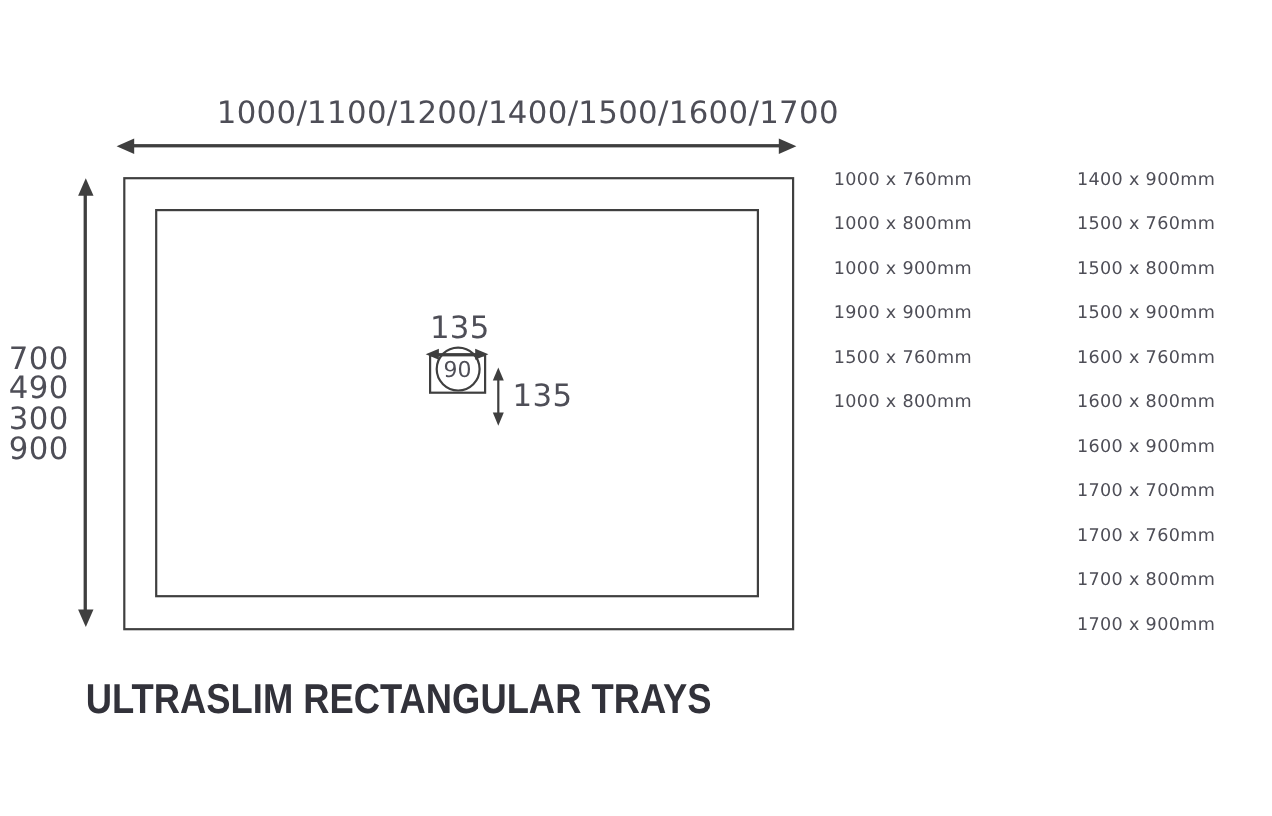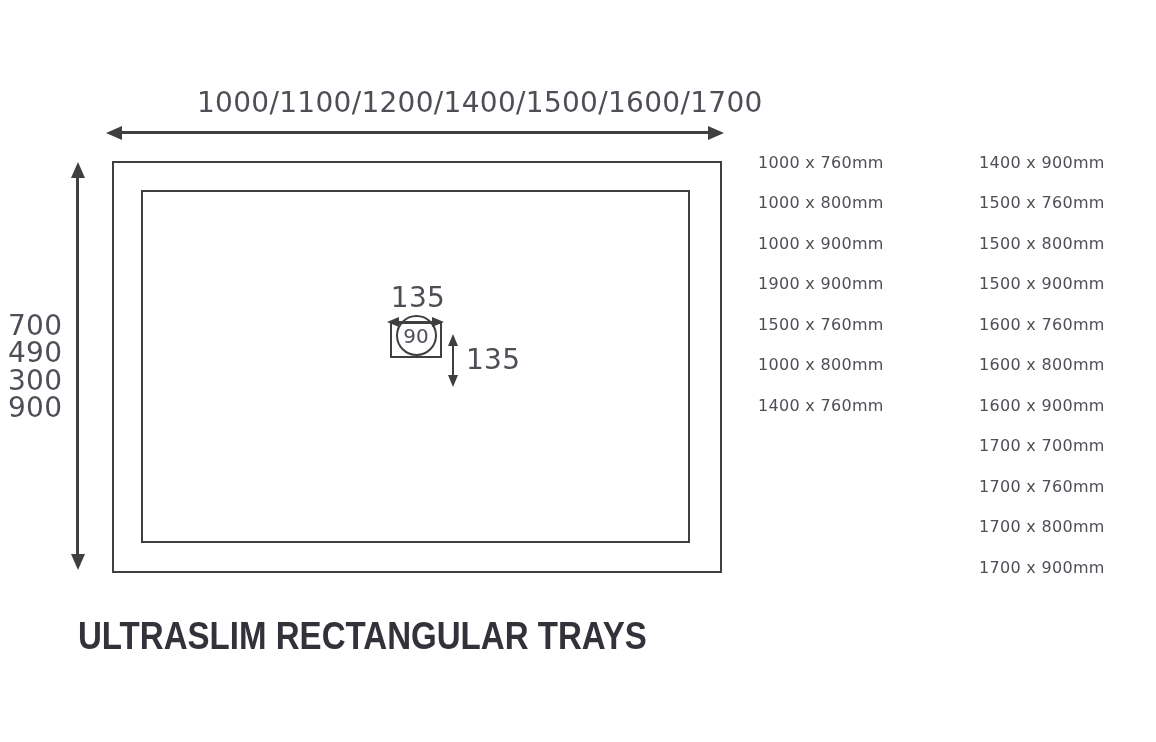--- a/index.html
+++ b/index.html
@@ -180,21 +180,20 @@
   </div>
   <div class="dim-text waste-dim-right">135</div>
 
   <div class="size-col col-1">
     <div class="size-row">1000 x 760mm</div>
     <div class="size-row">1000 x 800mm</div>
     <div class="size-row">1000 x 900mm</div>
     <div class="size-row">1900 x 900mm</div>
     <div class="size-row">1500 x 760mm</div>
     <div class="size-row">1000 x 800mm</div>
-    <div class="size-row">1400 x 760mm</div>
   </div>
 
   <div class="size-col col-2">
     <div class="size-row">1400 x 900mm</div>
     <div class="size-row">1500 x 760mm</div>
     <div class="size-row">1500 x 800mm</div>
     <div class="size-row">1500 x 900mm</div>
     <div class="size-row">1600 x 760mm</div>
     <div class="size-row">1600 x 800mm</div>
     <div class="size-row">1600 x 900mm</div>

